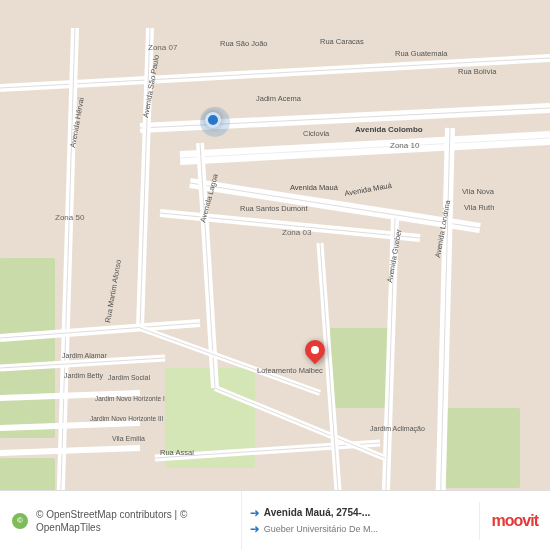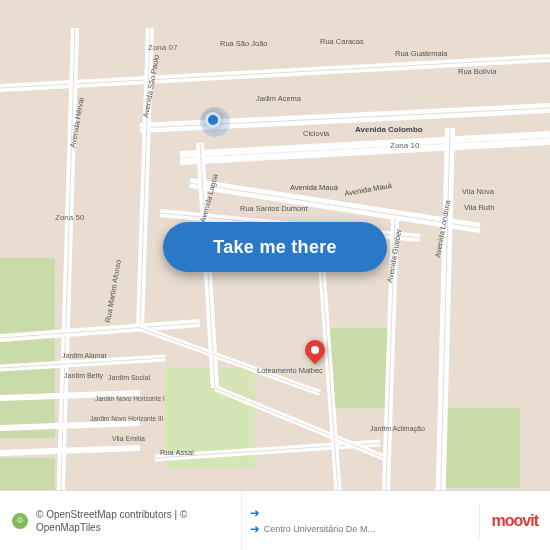--- a/index.html
+++ b/index.html
@@ -287,38 +287,36 @@
     <text x="64" y="350" font-size="7" fill="#555" font-family="Arial">Jardim Betty</text>
     <text x="257" y="345" font-size="7.5" fill="#555" font-family="Arial">Loteamento Malbec</text>
     <text x="160" y="427" font-size="7.5" fill="#555" font-family="Arial">Rua Assaí</text>
     <text x="370" y="403" font-size="7" fill="#555" font-family="Arial">Jardim Aclimação</text>
 
     <text x="345" y="168" font-size="7.5" fill="#444" font-family="Arial" transform="rotate(-10,345,168)">Avenida Mauá</text>
   </svg>
 
   <div class="location-dot" style="left: 205px; top: 112px;"></div>
 
-  <button id="take-me-there-btn">
-    <span>Take me there</span>
-  </button>
 
   <div class="dest-marker" style="left: 305px; top: 340px;"></div>
 
 </div>
 
 <div id="bottom-bar">
   <div class="bottom-section">
     <div class="osm-logo">©</div>
     <span class="bottom-text">© OpenStreetMap contributors | © OpenMapTiles</span>
   </div>
   <div style="display:flex; flex-direction:column; align-items:center; justify-content:center; flex:1; padding:4px 8px; border-right:1px solid #eee;">
     <div style="display:flex; align-items:center; width:100%;">
       <span style="font-size:12px; color:#2979c8; margin-right:4px;">➜</span>
+      <span class="bottom-section-label" style="font-size:10px; color:#333; font-weight:600;">Avenida Mauá, 2754-...</span>
     </div>
     <div style="display:flex; align-items:center; width:100%; margin-top:2px;">
       <span style="font-size:12px; color:#2979c8; margin-right:4px;">➜</span>
-      <span class="bottom-section-sublabel" style="font-size:9px; color:#777;">Centro Universitário De M...</span>
+      <span class="bottom-section-sublabel" style="font-size:9px; color:#777;">Gueber Universitário De M...</span>
     </div>
   </div>
   <div style="display:flex; align-items:center; justify-content:center; padding:0 12px;">
     <span style="font-size:16px; font-weight:900; color:#e53935; letter-spacing:-1px;">moovit</span>
   </div>
 </div>
 
 </body></html>

